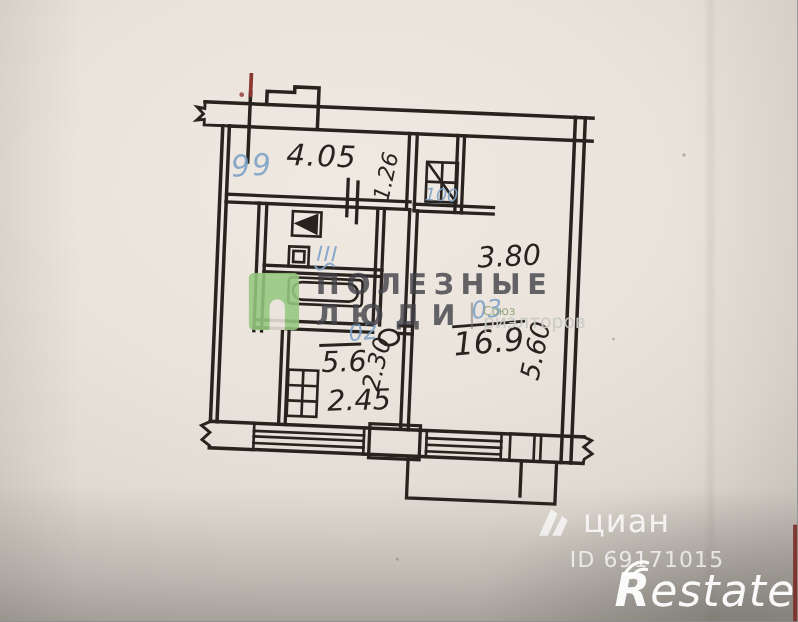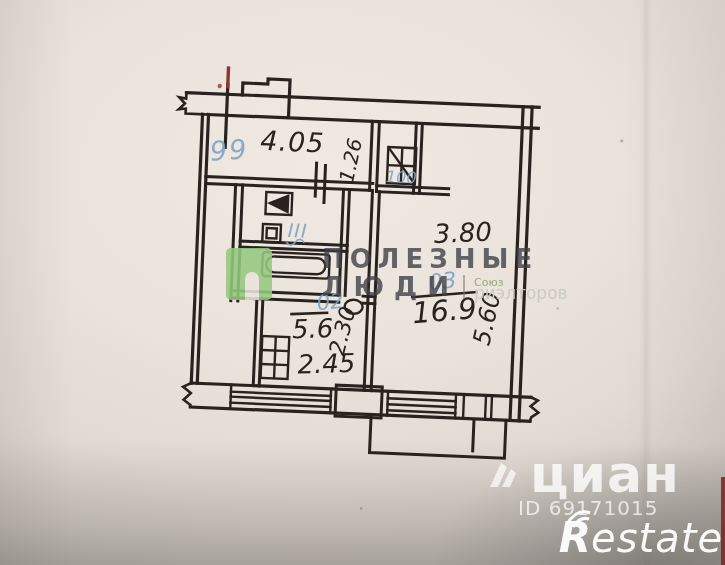--- a/index.html
+++ b/index.html
@@ -12,35 +12,35 @@
       linear-gradient(90deg, rgba(118,110,102,.12), rgba(0,0,0,0) 10%, rgba(0,0,0,0) 86%, rgba(118,110,102,.10)),
       radial-gradient(95% 82% at 44% 30%, #f0e9e2 0%, #eae3dc 42%, #e0dad2 68%, #d0cbc4 87%, #c3bfb8 100%);
   }
   .crease{position:absolute;left:640px;top:0;width:12px;height:565px;
     background:linear-gradient(90deg,rgba(0,0,0,0),rgba(108,102,94,.10) 50%,rgba(0,0,0,0));}
   svg text{font-family:"DejaVu Sans",sans-serif;}
   .hand{font-style:italic;fill:#28231e;}
   .blue{font-style:italic;fill:#7fa3c9;opacity:.9;}
 
   
-  .agency{position:absolute;left:226px;top:245px;display:flex;align-items:flex-start;gap:35px;}
+  .agency{position:absolute;left:226px;top:245px;display:flex;align-items:flex-start;}
   .agency-logo{margin-right:15px;margin-top:3px;opacity:.88;}
   .agency-l1{font-size:26px;font-weight:bold;letter-spacing:6px;color:rgba(64,64,70,.80);line-height:28px;white-space:nowrap;}
   .agency-row2{display:flex;align-items:flex-end;}
   .agency-l2{font-size:26px;font-weight:bold;letter-spacing:10px;color:rgba(64,64,70,.80);line-height:28px;}
   .agency-div{width:2px;height:24px;background:rgba(120,120,118,.55);margin:0 9px 2px 4px;}
   .agency-tag{display:flex;flex-direction:column;line-height:11px;padding-bottom:2px;}
   .agency-tag .t1{font-size:11px;color:rgba(150,165,125,.95);}
   .agency-tag .t2{font-size:17px;color:rgba(200,202,194,.95);}
 
   
   .cian{position:absolute;left:486px;top:454px;color:rgba(255,255,255,.8);}
   .cian-row{display:flex;align-items:center;}
   .cian-icon{margin-right:8px;opacity:.85;}
-  .cian-name{font-size:52px;font-weight:bold;line-height:40px;letter-spacing:1px;text-align:right;}
+  .cian-name{font-size:29px;font-weight:normal;line-height:40px;letter-spacing:1px;text-align:right;}
   .cian-id{font-size:20px;font-weight:normal;letter-spacing:1px;color:rgba(255,255,255,.72);margin:2px 0 0 32px;white-space:nowrap;}
 
   
   .restate{position:absolute;right:2px;bottom:4px;color:rgba(255,255,255,.95);display:flex;align-items:baseline;}
   .restate .waves{position:relative;width:0;}
   .restate .waves svg{position:absolute;left:6px;top:-44px;}
   .restate-init{font-size:42px;font-weight:bold;font-style:italic;line-height:40px;}
   .restate-rest{font-size:40px;font-style:italic;letter-spacing:1px;}
 
   .red-edge{position:absolute;right:0;top:477px;width:4px;height:88px;background:#7b2b27;opacity:.9;}

